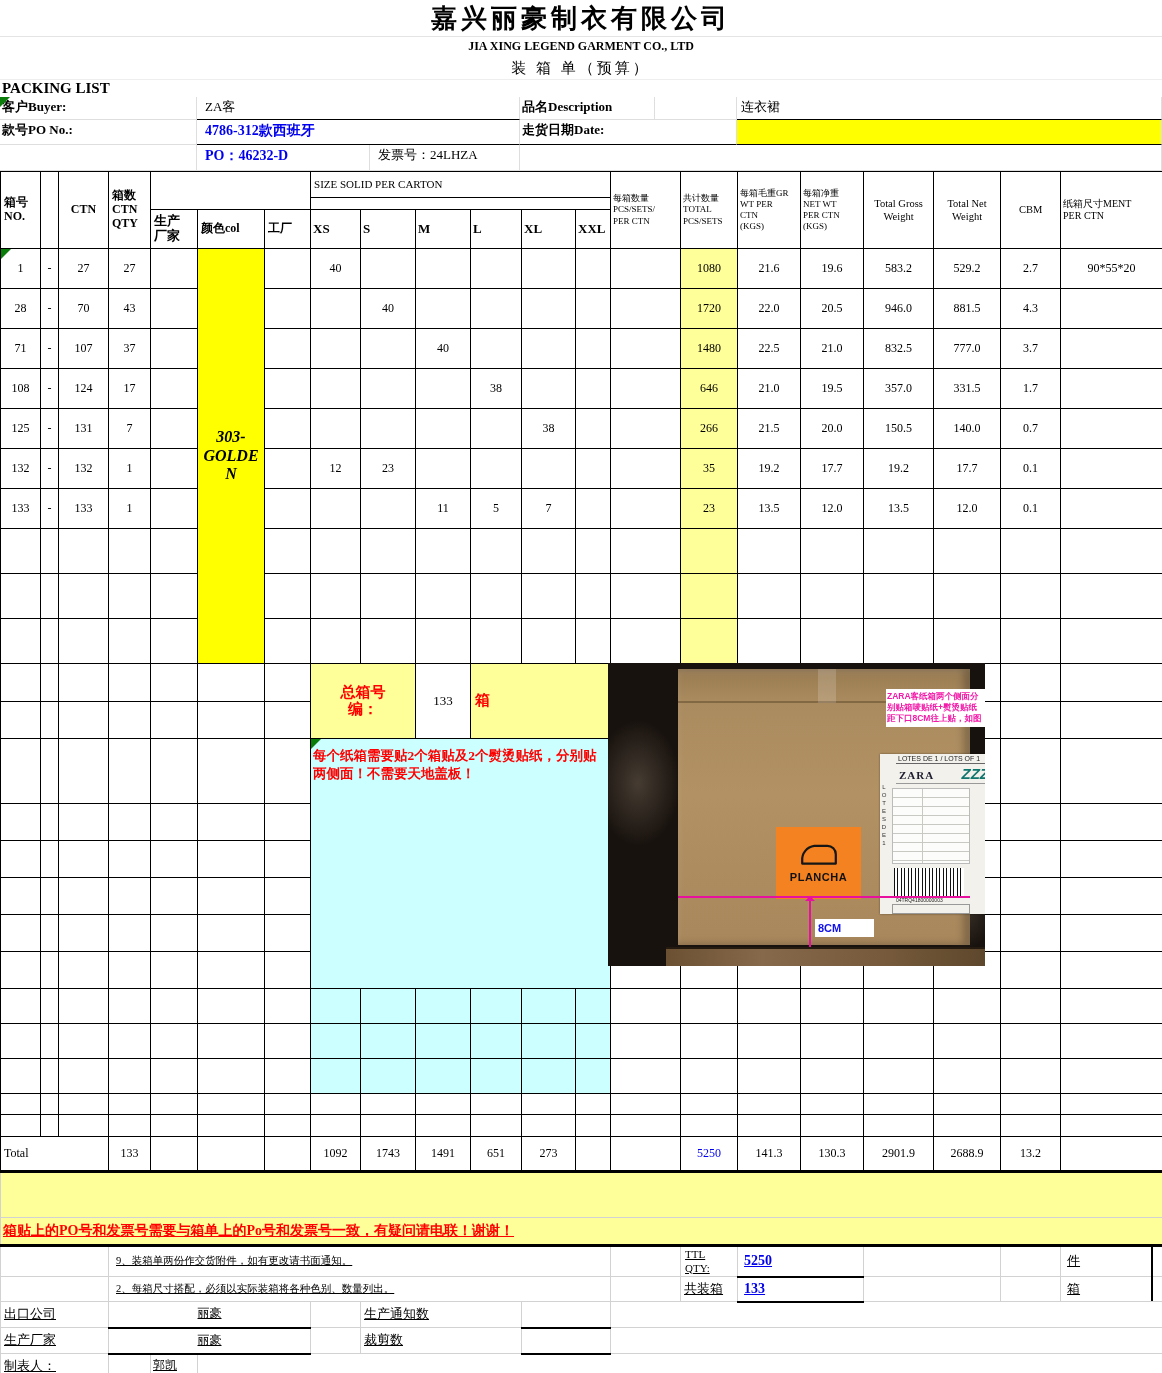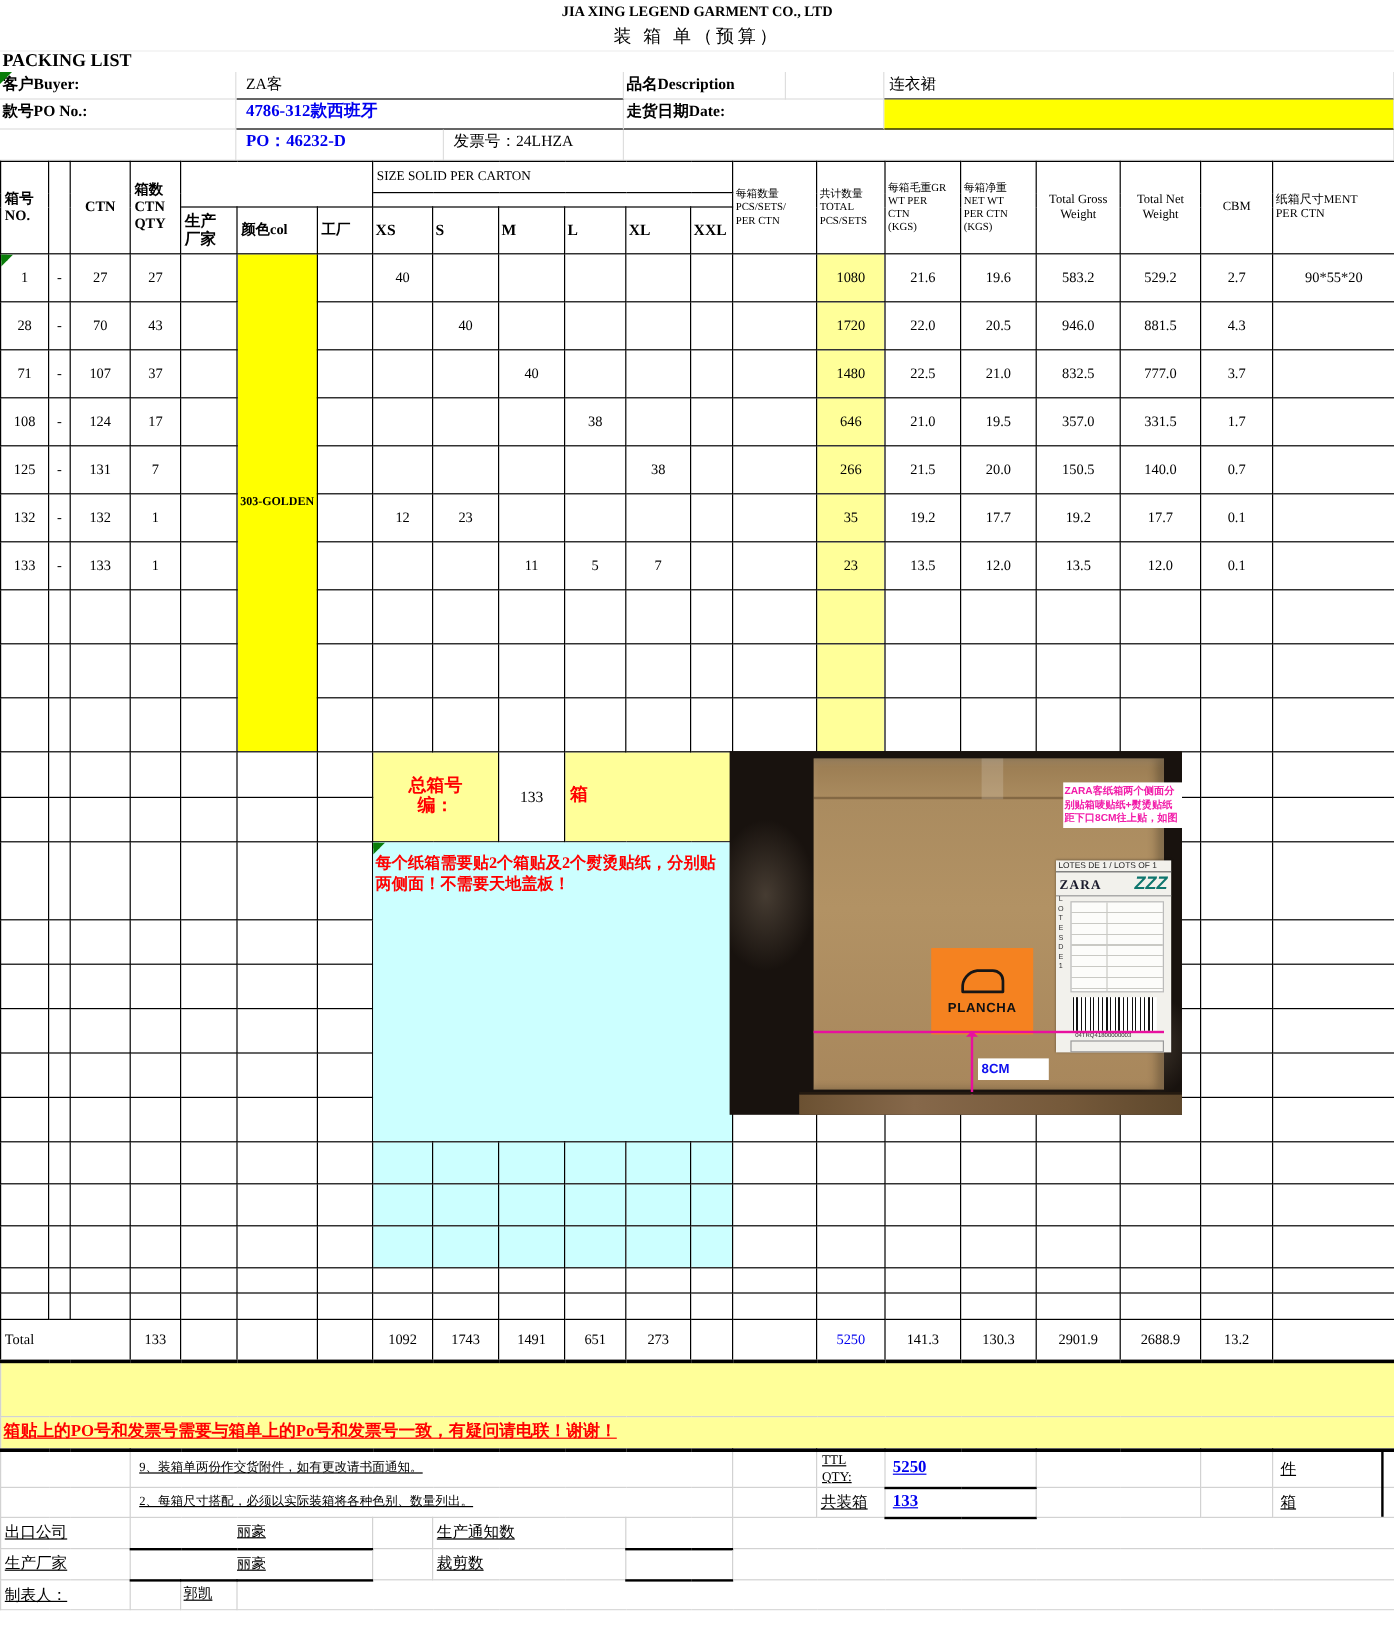--- a/index.html
+++ b/index.html
@@ -28,21 +28,21 @@
      padding:0;line-height:1.15;overflow:hidden;}
   .left{text-align:left;padding-left:3px;}
   .pre{white-space:pre-line;}
   .hdr{font-weight:bold;font-size:12px;}
   .sz{font-weight:bold;font-size:13px;text-align:left;padding-left:2px;}
   .small{font-size:9px;text-align:left;padding-left:2px;line-height:1.25;}
   .smallc{font-size:10.5px;line-height:1.25;}
   .yellow{background:#ffff00;}
   .ly{background:#ffff99;}
   .cyan{background:#ccffff;}
-  .cv{font-weight:bold;font-size:10px;overflow-wrap:break-word;}
+  .cv{font-weight:bold;font-size:16px;overflow-wrap:break-word;font-style:italic;}
   .sumlab{background:#ffff99;color:#ff0000;font-weight:bold;font-size:15px;}
   .sumunit{background:#ffff99;color:#ff0000;font-weight:bold;font-size:15px;text-align:left;padding-left:4px;}
   .note-cell{background:#ccffff;color:#ff0000;font-weight:bold;font-size:13.5px;
              text-align:left;vertical-align:top;padding:8px 2px 0 2px;line-height:1.35;}
   .rt td{border-bottom:3px solid #000;}
   .tleft{text-align:left;padding-left:3px;}
   tr.g td{border:1px solid #d2d2d2;text-decoration:underline;}
   .band{background:#ffff99;}
   .redline{background:#ffff99;color:#ff0000;font-weight:bold;font-size:14px;
            text-align:left;padding-left:2px;border-bottom:3px solid #000 !important;}
@@ -62,21 +62,21 @@
   .photo{position:absolute;left:608px;top:492px;width:377px;height:303px;z-index:5;overflow:hidden;
          background:radial-gradient(60px 90px at 30px 120px,#463c32 0%,rgba(0,0,0,0) 70%),
                     radial-gradient(45px 60px at 355px 245px,#3c332a 0%,rgba(0,0,0,0) 70%),#18120e;
          font-family:"Liberation Sans","DejaVu Sans",sans-serif;}
   .ph-box{position:absolute;left:70px;top:6px;width:292px;height:276px;
           background:linear-gradient(180deg,#997b51 0%,#aa8b5f 12%,#b29264 45%,#a8875c 100%);
           box-shadow:inset -6px 0 8px rgba(0,0,0,.28),inset 0 4px 6px rgba(255,255,255,.12);}
   .ph-box::before{content:"";position:absolute;left:0;top:32px;width:100%;height:2px;background:rgba(60,40,20,.35);}
   .ph-tape{position:absolute;left:140px;top:0;width:18px;height:34px;background:rgba(255,255,255,.16);}
   .ph-label{position:absolute;left:202px;top:85px;width:96px;height:160px;background:#f2f1ec;
-            box-shadow:0 0 2px rgba(0,0,0,.45);}
+            box-shadow:0 0 2px rgba(0,0,0,.45);padding-left:16px;}
   .lab-top{font-size:7px;color:#222;border-bottom:1px solid #666;padding:1px 2px;white-space:nowrap;overflow:hidden;}
   .lab-brand{display:flex;align-items:baseline;padding:1px 3px;border-bottom:1px solid #999;}
   .lab-zara{font-family:"Liberation Serif",serif;font-size:11px;font-weight:bold;letter-spacing:1px;color:#1c1c2e;}
   .lab-zzz{font-size:15px;font-weight:bold;font-style:italic;color:#0f766e;margin-left:auto;}
   .lab-side{position:absolute;left:1px;top:30px;font-size:6px;color:#333;
             writing-mode:vertical-lr;text-orientation:upright;letter-spacing:2px;}
   .lab-fields{position:absolute;left:12px;top:34px;width:76px;height:74px;border:1px solid #bbb;
               background:repeating-linear-gradient(180deg,#fcfcfa 0 8px,#c9c9c4 8px 9px);}
   .lab-fields::before{content:"";position:absolute;left:38%;top:0;width:1px;height:100%;background:#c9c9c4;}
   .lab-barcode{position:absolute;left:14px;top:114px;width:70px;height:28px;
@@ -96,20 +96,21 @@
   .ph-ann{position:absolute;left:278px;top:26px;width:97px;background:#fff;color:#f21aa8;
           font-size:8.5px;font-weight:bold;line-height:1.32;white-space:pre-line;padding:2px 1px;}
   .ph-pallet{position:absolute;left:58px;top:284px;width:320px;height:19px;border-top:2px solid #241a10;
              background:linear-gradient(90deg,#6b5132,#86684a 30%,#75593a 70%,#5d472c);}
 </style>
 </head>
 <body>
 
 <div class="sheet">
 
+  <div class="t1">嘉兴丽豪制衣有限公司</div>
   <div class="t2">JIA XING LEGEND GARMENT CO., LTD</div>
   <div class="t3">装  箱  单（预算）</div>
   <div class="t4">PACKING    LIST</div>
 
   <div class="info">
     <div class="lab gt">客户Buyer:</div>
     <div class="val bb" style="grid-column:2/4">ZA客</div>
     <div class="lab">品名Description</div>
     <div></div>
     <div class="val bb" style="padding-left:4px">连衣裙</div>

